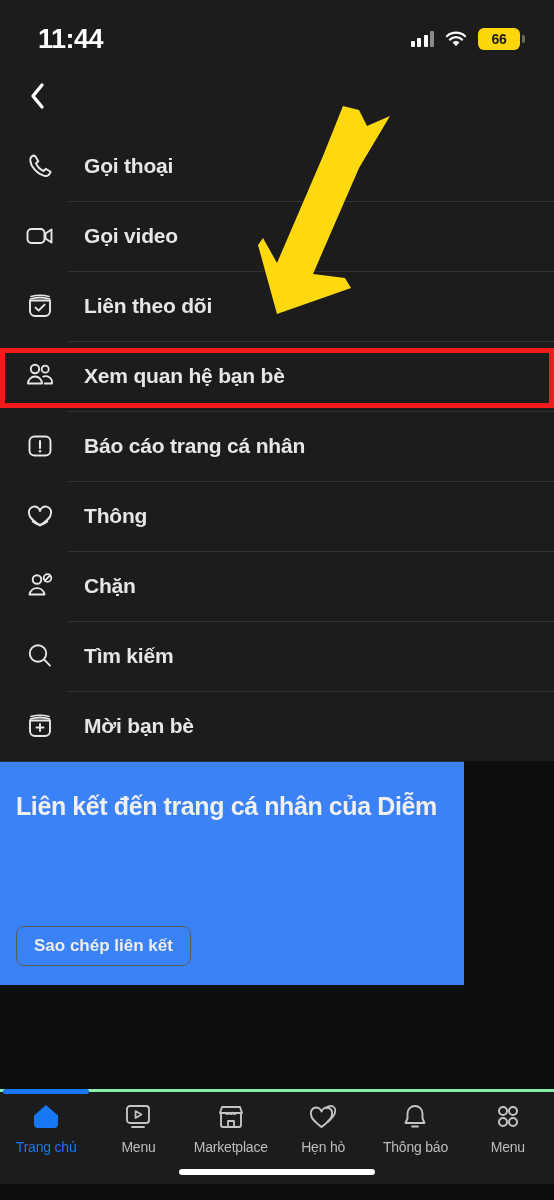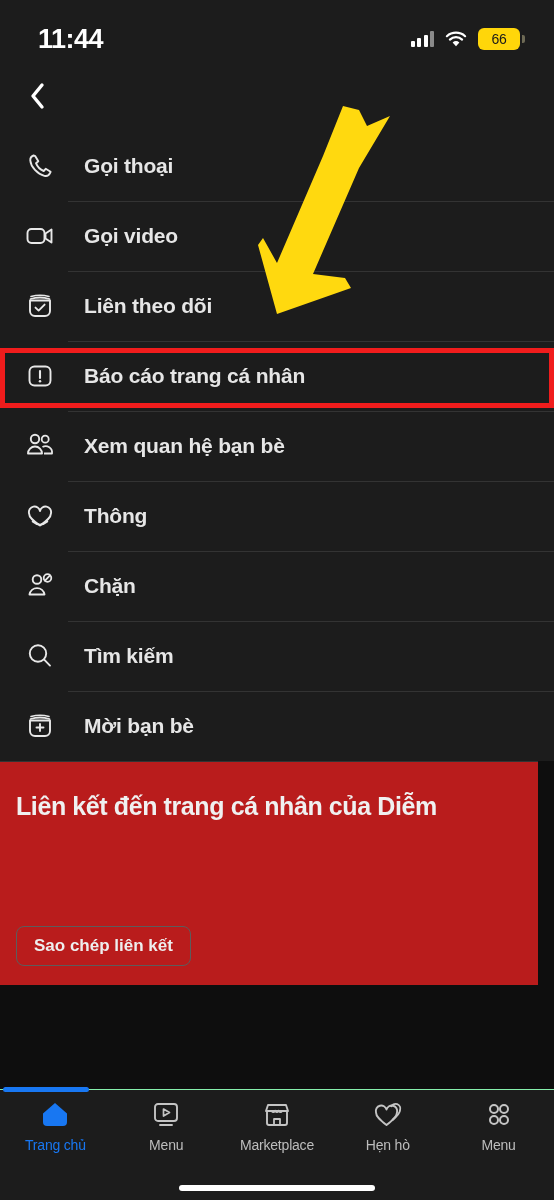--- a/index.html
+++ b/index.html
@@ -26,21 +26,21 @@
   .sig i:nth-child(1){ height:6px; }
   .sig i:nth-child(2){ height:9px; }
   .sig i:nth-child(3){ height:12px; }
   .sig i:nth-child(4){ height:16px; background:#8a8a8a; }
   .wifi { width:22px; height:17px; position:relative; }
   .batt {
     width:42px; height:22px; border-radius:6px; background:#ffd60a;
     display:flex; align-items:center; justify-content:center;
     position:relative;
   }
-  .batt span { font-size:14px; font-weight:normal; color:#1a1a1a; letter-spacing:-0.3px; }
+  .batt span { font-size:14px; font-weight:bold; color:#1a1a1a; letter-spacing:-0.3px; }
   .batt::after {
     content:""; position:absolute; right:-5px; top:7px;
     width:3px; height:8px; background:#6e6a55; border-radius:0 2px 2px 0;
   }
 
   
   .topbar {
     position:absolute; top:66px; left:0; width:554px; height:65px;
     background:#1c1c1c;
   }
@@ -68,22 +68,22 @@
     width:56px; min-width:56px; height:46px;
     display:flex; align-items:center; justify-content:center;
   }
   .row .lbl {
     color:#e6e6e6; font-size:21px; font-weight:bold; letter-spacing:-0.2px;
     margin-left:16px;
   }
 
   
   .linksec {
-    position:absolute; top:761px; left:0; width:538px; height:224px;
-    background:#b91c1c;
+    position:absolute; top:761px; left:0; width:464px; height:224px;
+    background:#3b82f6;
     border-top:1px solid #333333;
   }
   .linksec h2 {
     position:absolute; top:30px; left:16px;
     color:#f0f0f0; font-size:25px; font-weight:bold; letter-spacing:-0.4px;
   }
   .copybtn {
     position:absolute; left:16px; top:164px;
     height:40px; padding:12px 17px;
     border:1px solid #5c5c5c; border-radius:8px;
@@ -92,23 +92,23 @@
     font-family:"Liberation Sans", sans-serif;
     display:flex; align-items:center; cursor:pointer;text-align:right;
   }
 
   
   .deadzone {
     position:absolute; top:985px; left:0; width:554px; height:104px;
     background:#0e0e0e;
   }
   .tabbar {
-    position:absolute; top:1089px; left:0; width:554px; height:111px;
+    position:absolute; top:1089px; left:0; width:554px; height:95px;
     background:#1c1c1c;
-    border-top:1px solid #86efac;
+    border-top:3px solid #86efac;
   }
   .tabindicator {
     position:absolute; top:-3px; left:3px; width:86px; height:5px;
     background:#1877f2; border-radius:3px;
   }
   .tabs { display:flex; height:72px; align-items:center; }
   .tab {
     flex:1; display:flex; flex-direction:column; align-items:center;
     gap:7px; cursor:pointer;
   }
@@ -194,43 +194,43 @@
           <path d="M7 6.5 q9 -2.6 18 0" stroke="#e8e8e8" stroke-width="1.6" fill="none" stroke-linecap="round"></path>
           <path d="M11.5 17.6 L14.6 20.6 L20.6 14.6" stroke="#e8e8e8" stroke-width="1.9" fill="none" stroke-linecap="round" stroke-linejoin="round"></path>
         </svg>
       </div>
       <div class="lbl">Liên theo dõi</div>
     </div>
 
     <div class="row">
       <div class="ic">
         <svg width="32" height="32" viewBox="0 0 32 32">
-          <rect x="5.5" y="6.5" width="21" height="19" rx="5" stroke="#e8e8e8" stroke-width="1.9" fill="none"></rect>
-          <path d="M16 11 v7" stroke="#e8e8e8" stroke-width="2.1" stroke-linecap="round"></path>
-          <circle cx="16" cy="21.3" r="1.25" fill="#e8e8e8"></circle>
-        </svg>
-      </div>
-      <div class="lbl">Báo cáo trang cá nhân</div>
-    </div>
-
-    <div class="row">
-      <div class="ic">
-        <svg width="32" height="32" viewBox="0 0 32 32">
           <circle cx="11" cy="9" r="4.2" stroke="#e8e8e8" stroke-width="1.9" fill="none"></circle>
           <circle cx="21.2" cy="9.2" r="3.5" stroke="#e8e8e8" stroke-width="1.8" fill="none"></circle>
           <path d="M4 23.5 a7 7 0 0 1 14 0 Z" stroke="#e8e8e8" stroke-width="1.9" fill="none" stroke-linejoin="round"></path>
           <path d="M18.5 17 a6.4 6.4 0 0 1 9.5 6.5 h-8" stroke="#e8e8e8" stroke-width="1.8" fill="none" stroke-linejoin="round"></path>
         </svg>
       </div>
       <div class="lbl">Xem quan hệ bạn bè</div>
     </div>
 
     <div class="row">
       <div class="ic">
         <svg width="32" height="32" viewBox="0 0 32 32">
+          <rect x="5.5" y="6.5" width="21" height="19" rx="5" stroke="#e8e8e8" stroke-width="1.9" fill="none"></rect>
+          <path d="M16 11 v7" stroke="#e8e8e8" stroke-width="2.1" stroke-linecap="round"></path>
+          <circle cx="16" cy="21.3" r="1.25" fill="#e8e8e8"></circle>
+        </svg>
+      </div>
+      <div class="lbl">Báo cáo trang cá nhân</div>
+    </div>
+
+    <div class="row">
+      <div class="ic">
+        <svg width="32" height="32" viewBox="0 0 32 32">
           <path d="M16 25.5 C9.5 21 5 17.6 5 13.2 A5.6 5.6 0 0 1 16 11 A5.6 5.6 0 0 1 27 13.2
                    C27 17.6 22.5 21 16 25.5 Z" stroke="#e8e8e8" stroke-width="1.9" fill="none" stroke-linejoin="round"></path>
           <path d="M8.6 21.5 q7.4 6.2 14.8 0" stroke="#e8e8e8" stroke-width="1.7" fill="none" stroke-linecap="round"></path>
         </svg>
       </div>
       <div class="lbl">Thông</div>
     </div>
 
     <div class="row">
       <div class="ic">
@@ -315,20 +315,29 @@
         <div class="tic">
           <svg width="30" height="28" viewBox="0 0 30 28">
             <path d="M13.5 24 C7 19 3 15.6 3 11.4 A4.8 4.8 0 0 1 13.5 8.6 A4.8 4.8 0 0 1 24 11.4
                      C24 15.6 20 19 13.5 24 Z" stroke="#c4c4c4" stroke-width="1.9" fill="none" stroke-linejoin="round"></path>
             <path d="M18 6 A4.6 4.6 0 0 1 27 9.3 C27 12.5 24 15.2 19.5 19" stroke="#c4c4c4" stroke-width="1.9" fill="none" stroke-linejoin="round"></path>
           </svg>
         </div>
         <div class="tlb">Hẹn hò</div>
       </div>
 
+      <div class="tab">
+        <div class="tic">
+          <svg width="30" height="28" viewBox="0 0 30 28">
+            <path d="M15 3 a7.5 7.5 0 0 1 7.5 7.5 v5 l2 4.5 H5.5 L7.5 15.5 v-5 A7.5 7.5 0 0 1 15 3 Z" stroke="#c4c4c4" stroke-width="1.9" fill="none" stroke-linejoin="round"></path>
+            <path d="M12 23.5 h6" stroke="#c4c4c4" stroke-width="1.9" stroke-linecap="round"></path>
+          </svg>
+        </div>
+        <div class="tlb">Thông báo</div>
+      </div>
 
       <div class="tab">
         <div class="tic">
           <svg width="30" height="28" viewBox="0 0 30 28">
             <circle cx="10" cy="8" r="4" stroke="#c4c4c4" stroke-width="2" fill="none"></circle>
             <circle cx="20" cy="8" r="4" stroke="#c4c4c4" stroke-width="2" fill="none"></circle>
             <circle cx="10" cy="19" r="4" stroke="#c4c4c4" stroke-width="2" fill="none"></circle>
             <circle cx="20" cy="19" r="4" stroke="#c4c4c4" stroke-width="2" fill="none"></circle>
           </svg>
         </div>

